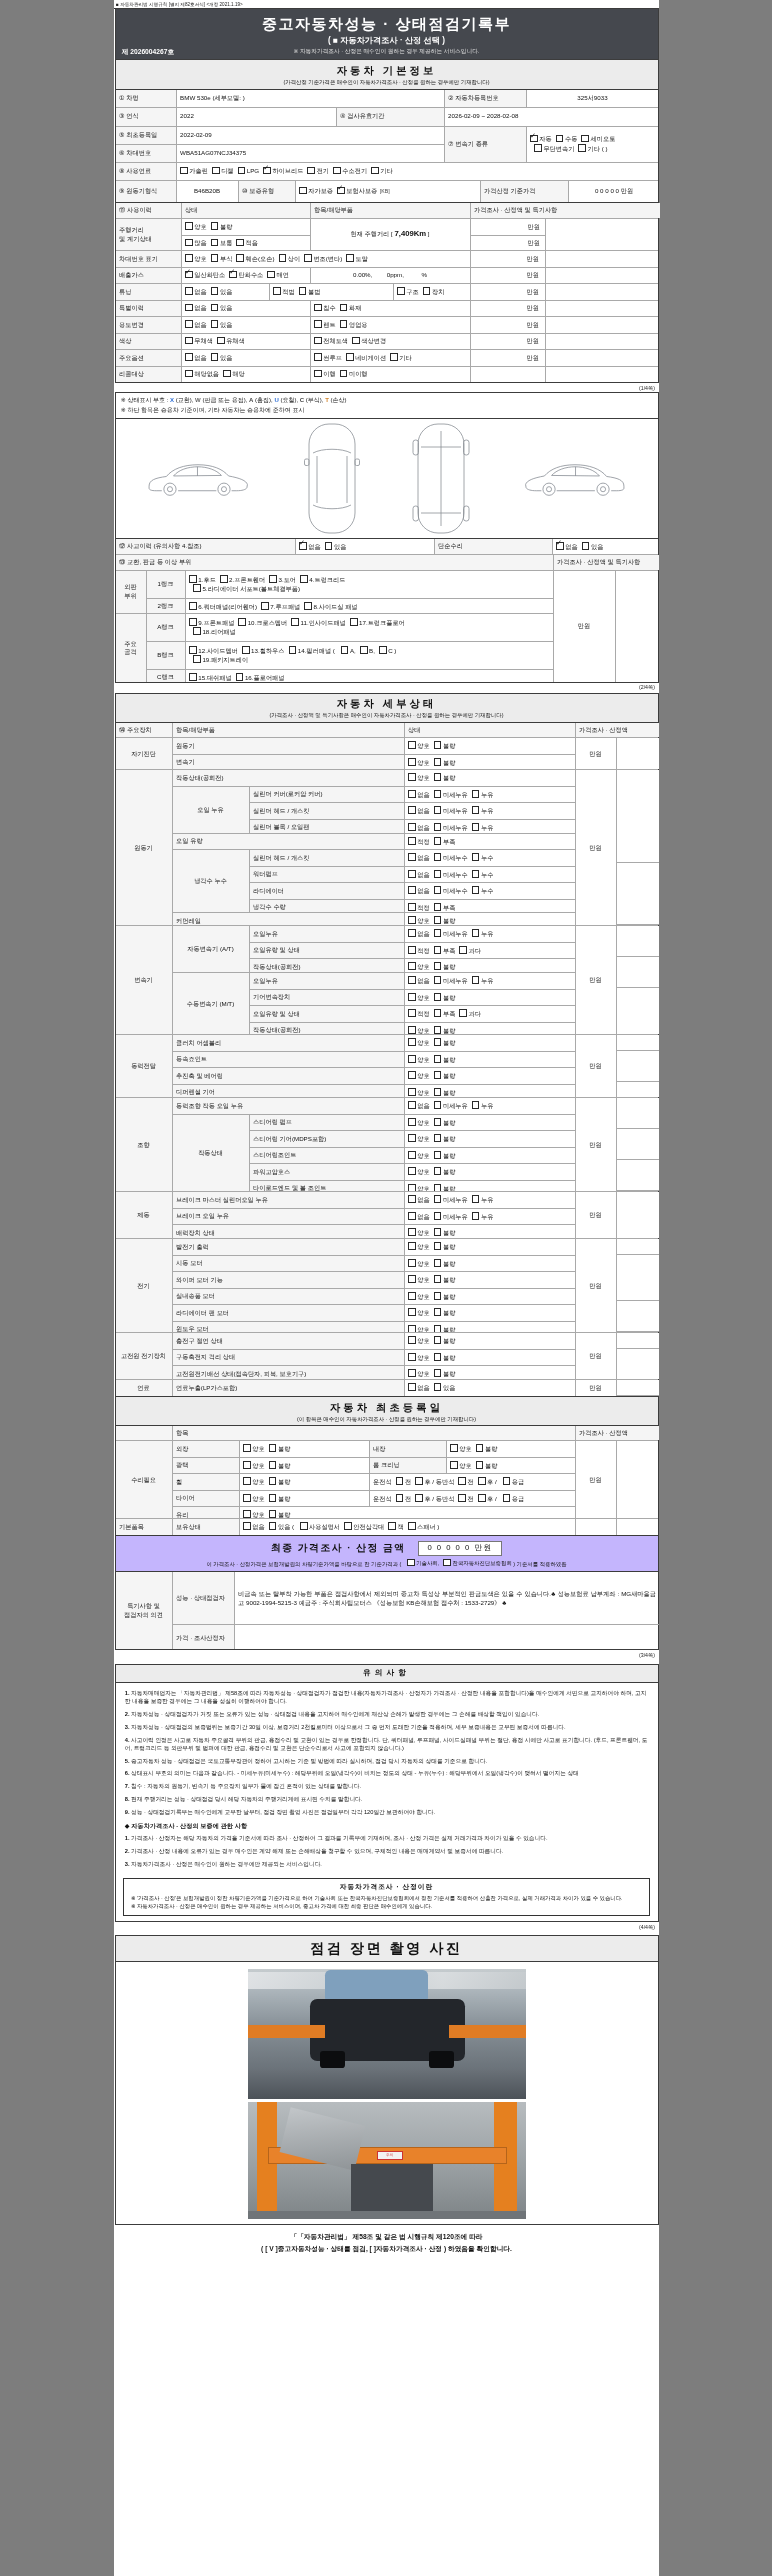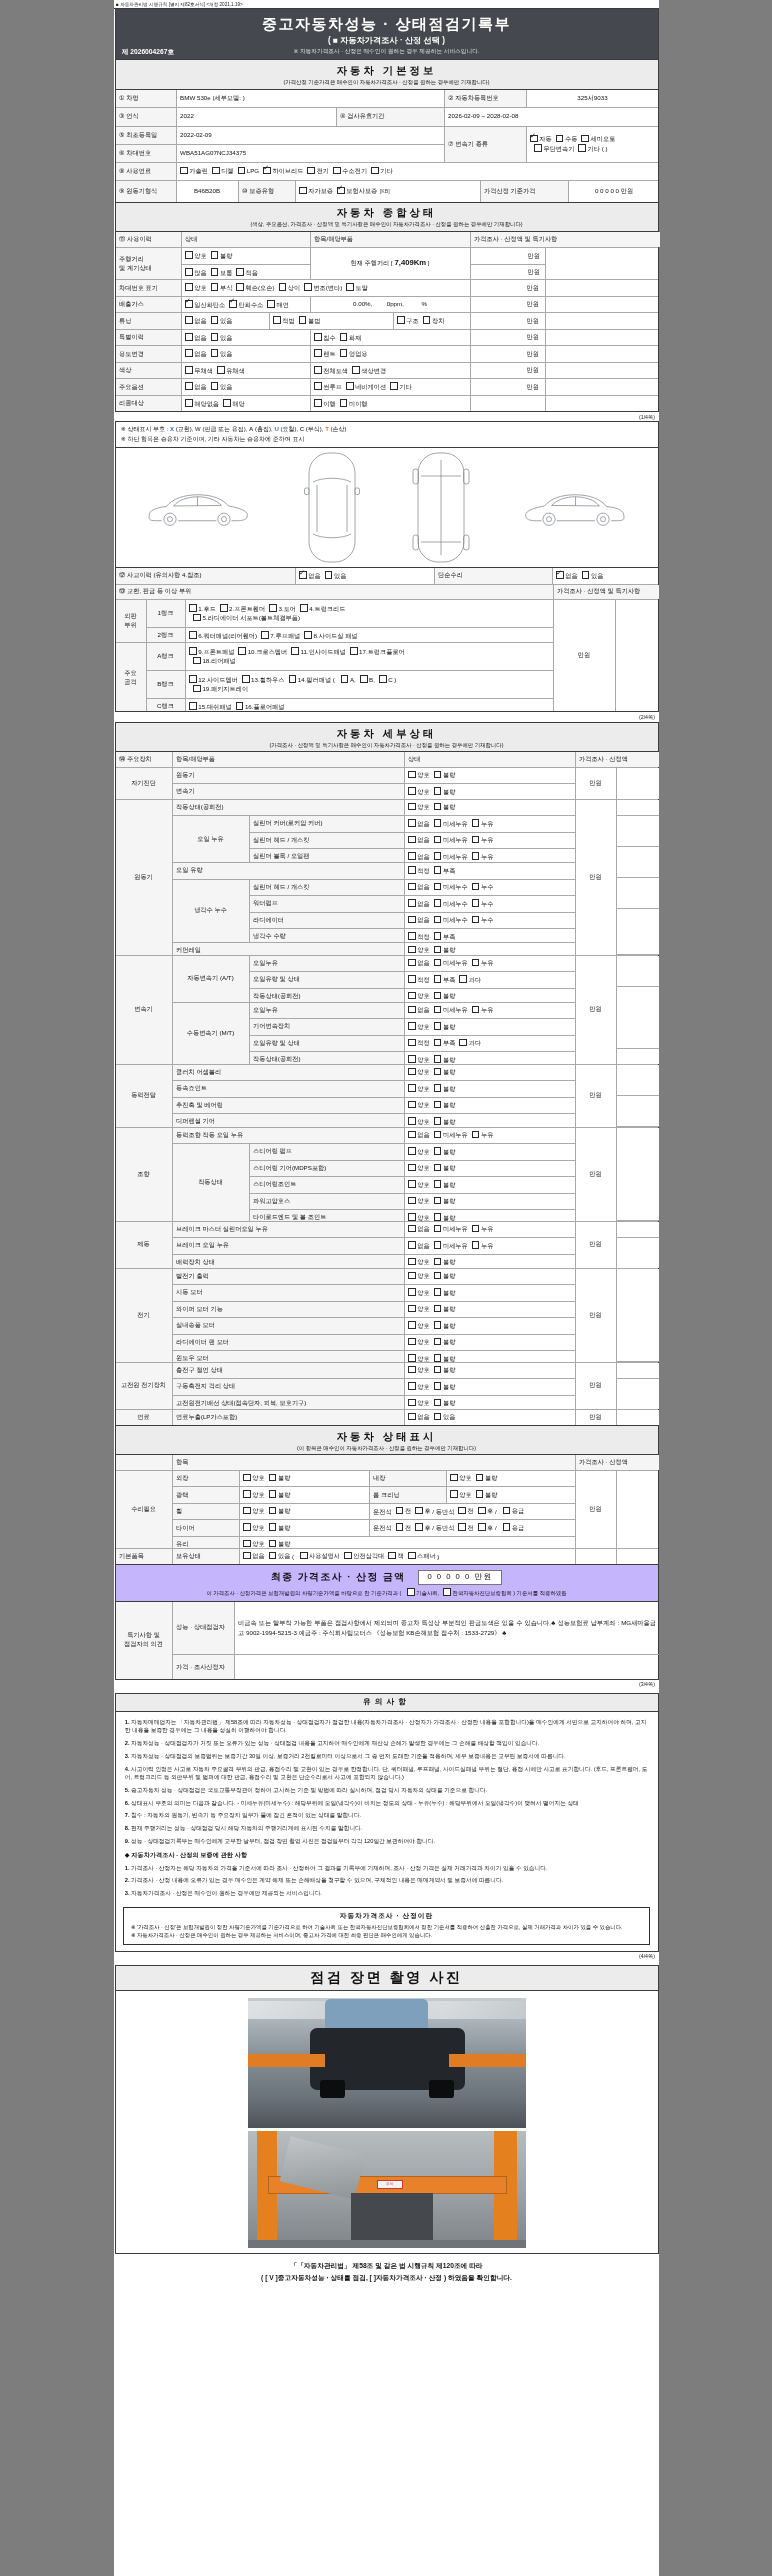--- a/index.html
+++ b/index.html
@@ -156,24 +156,20 @@
         </div>
         <div class="tcell lab" style="width: 88px; flex: 0 0 88px;">
           <div class="ct"><span>가격산정 기준가격</span></div>
         </div>
         <div class="tcell al-c" style="width: 91px; flex: 0 0 91px;">
           <div class="ct"><span>0 0 0 0 0 만원</span></div>
         </div>
       </div>
     </div>
 
-  <div class="blk sect">
-    <div class="t">자동차 종합상태</div>
-    <div class="s">(색상, 주요옵션, 가격조사 · 산정액 및 특기사항은 매수인이 자동차가격조사 · 산정을 원하는 경우에만 기재합니다)</div>
-  </div>
   <div class="blk tbl" id="overall-table">
       <div class="trow" style="height: 15.5px;">
         <div class="tcell lab" style="width: 66px; flex: 0 0 66px;">
           <div class="ct"><span>⑪ 사용이력</span></div>
         </div>
         <div class="tcell lab" style="width: 129px; flex: 0 0 129px;">
           <div class="ct"><span>상태</span></div>
         </div>
         <div class="tcell lab" style="width: 160px; flex: 0 0 160px;">
           <div class="ct"><span>항목/해당부품</span></div>
@@ -991,21 +987,21 @@
         <div class="tcell al-c" style="width: 41px; flex: 0 0 41px;">
           <div class="ct"><span>만원</span></div>
         </div>
         <div class="tcell lines" style="width: 42px; flex: 0 0 42px;">
           <div class="ct"></div>
         </div>
       </div>
     </div>
 
   <div class="blk sect">
-    <div class="t">자동차 상태표시</div>
+    <div class="t">자동차 최초등록일</div>
     <div class="s">(이 항목은 매수인이 자동차가격조사 · 산정을 원하는 경우에만 기재합니다)</div>
   </div>
   <div class="blk tbl" id="etc-table">
       <div class="trow" style="height: 14.4px;">
         <div class="tcell lab" style="width: 57px; flex: 0 0 57px;">
           <div class="ct"></div>
         </div>
         <div class="tcell lab al-l" style="width: 403px; flex: 0 0 403px;">
           <div class="ct"><span>항목</span></div>
         </div>

